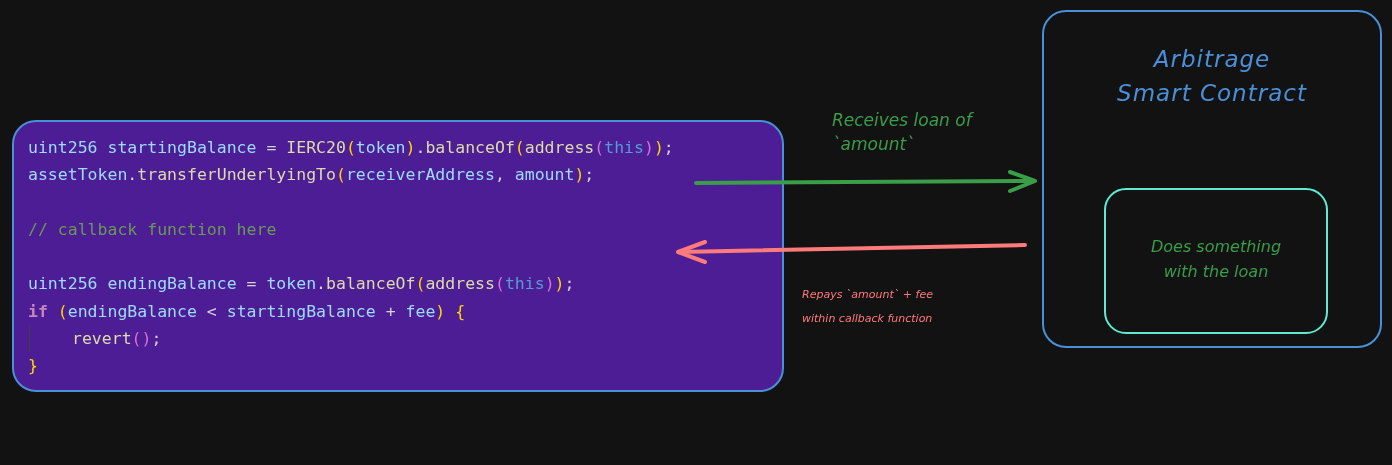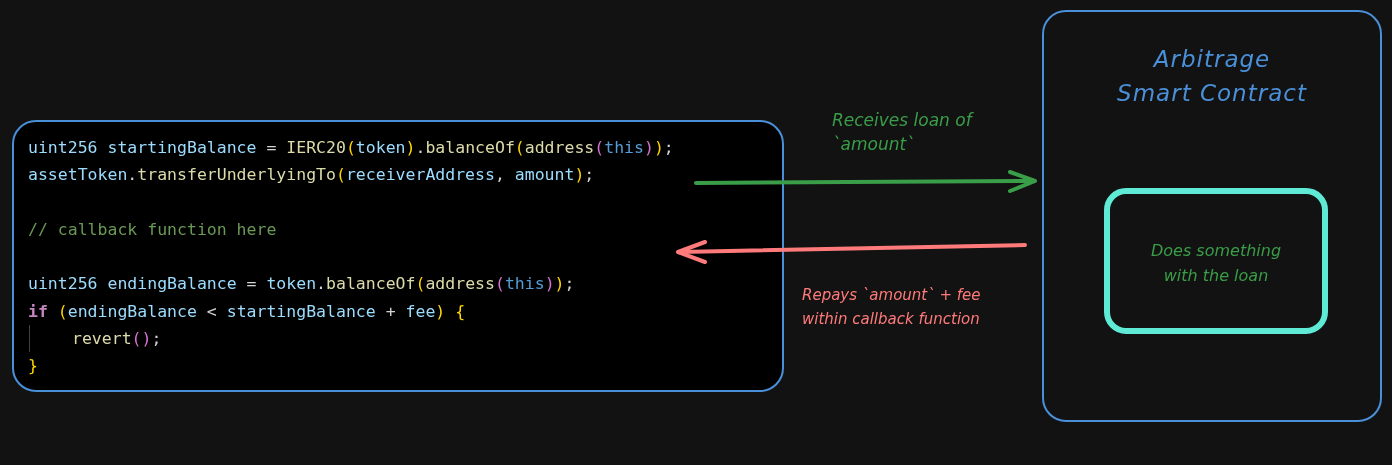--- a/index.html
+++ b/index.html
@@ -1,36 +1,36 @@
 <!DOCTYPE html>
 <html><head>
 <meta charset="utf-8">
 <style>
   html, body { margin:0; padding:0; }
   body { width:1392px; height:465px; background:#121212; position:relative; overflow:hidden; font-family:"DejaVu Sans", sans-serif; }
-  .code-panel { position:absolute; left:12px; top:120px; width:772px; height:272px; background:#000000; border:2px solid #4a90d9; border-radius:24px; box-sizing:border-box; }
+  .code-panel { position:absolute; left:12px; top:120px; width:772px; height:272px; background:#4c1d95; border:2px solid #4a90d9; border-radius:24px; box-sizing:border-box; }
   .code { position:absolute; left:14px; top:12px; font-family:"DejaVu Sans Mono", monospace; font-size:16.5px; line-height:27.3px; color:#9cdcfe; white-space:pre; }
   .line { height:27.3px; }
   .t-type { color:#9cdcfe; }
   .t-var { color:#9cdcfe; }
   .t-fn { color:#dcdcaa; }
   .t-op { color:#d4d4d4; }
   .t-p1 { color:#ffd700; }
   .t-p2 { color:#da70d6; }
   .t-kw { color:#569cd6; }
   .t-ctrl { color:#c586c0;font-weight:bold; }
   .t-cm { color:#6a9955;margin-top:40px; }
   .indent-guide { display:inline-block; width:1px; height:27px; background:#404040; vertical-align:top; margin-left:1px; margin-right:42px; }
   .hand { font-family:"DejaVu Sans", sans-serif; font-style:italic; }
   .label { position:absolute; white-space:pre; line-height:24px; }
   .lbl-green { color:#3a9d48; font-size:17px; }
-  .lbl-red { color:#ff7a7a; font-size:15px; }
-  .contract { position:absolute; left:1042px; top:10px; width:340px; height:412px; border:2px solid #4a90d9; border-radius:24px; box-sizing:border-box; }
+  .lbl-red { color:#ff7a7a; font-size:11px; }
+  .contract { position:absolute; left:1042px; top:10px; width:340px; height:338px; border:2px solid #4a90d9; border-radius:24px; box-sizing:border-box; }
   .contract-title { position:absolute; left:0; right:0; top:30px; text-align:center; color:#4a90d9; font-size:23px; line-height:34px; white-space:pre; letter-spacing:1px; }
-  .inner-box { position:absolute; left:60px; top:176px; width:224px; height:146px; border:6px solid #5eead4; border-radius:22px; box-sizing:border-box; }
+  .inner-box { position:absolute; left:60px; top:176px; width:224px; height:146px; border:2px solid #5eead4; border-radius:22px; box-sizing:border-box; }
   .inner-text { position:absolute; left:0; right:0; top:44px; text-align:center; color:#3a9d48; font-size:16px; line-height:25px; white-space:pre; }
   svg.arrows { position:absolute; left:0; top:0; }
 </style>
 </head>
 <body>
 
 <div class="code-panel">
   <div class="code" id="code"><div class="line"><span class="t-type">uint256 </span><span class="t-var">startingBalance</span><span class="t-op"> = </span><span class="t-fn">IERC20</span><span class="t-p1">(</span><span class="t-var">token</span><span class="t-p1">)</span><span class="t-op">.</span><span class="t-fn">balanceOf</span><span class="t-p1">(</span><span class="t-fn">address</span><span class="t-p2">(</span><span class="t-kw">this</span><span class="t-p2">)</span><span class="t-p1">)</span><span class="t-op">;</span></div><div class="line"><span class="t-var">assetToken</span><span class="t-op">.</span><span class="t-fn">transferUnderlyingTo</span><span class="t-p1">(</span><span class="t-var">receiverAddress</span><span class="t-op">, </span><span class="t-var">amount</span><span class="t-p1">)</span><span class="t-op">;</span></div><div class="line">&nbsp;</div><div class="line"><span class="t-cm">// callback function here</span></div><div class="line">&nbsp;</div><div class="line"><span class="t-type">uint256 </span><span class="t-var">endingBalance</span><span class="t-op"> = </span><span class="t-var">token</span><span class="t-op">.</span><span class="t-fn">balanceOf</span><span class="t-p1">(</span><span class="t-fn">address</span><span class="t-p2">(</span><span class="t-kw">this</span><span class="t-p2">)</span><span class="t-p1">)</span><span class="t-op">;</span></div><div class="line"><span class="t-ctrl">if</span><span class="t-op"> </span><span class="t-p1">(</span><span class="t-var">endingBalance</span><span class="t-op"> &lt; </span><span class="t-var">startingBalance</span><span class="t-op"> + </span><span class="t-var">fee</span><span class="t-p1">)</span><span class="t-op"> </span><span class="t-p1">{</span></div><div class="line"><span class="indent-guide"></span><span class="t-fn">revert</span><span class="t-p2">(</span><span class="t-p2">)</span><span class="t-op">;</span></div><div class="line"><span class="t-p1">}</span></div></div>
 </div>
 

